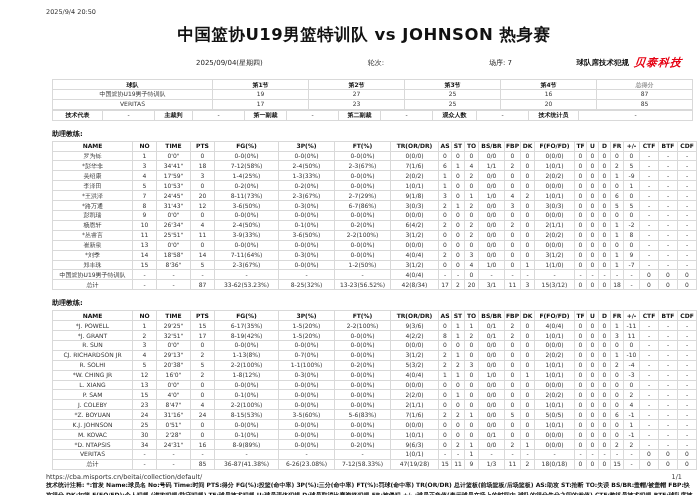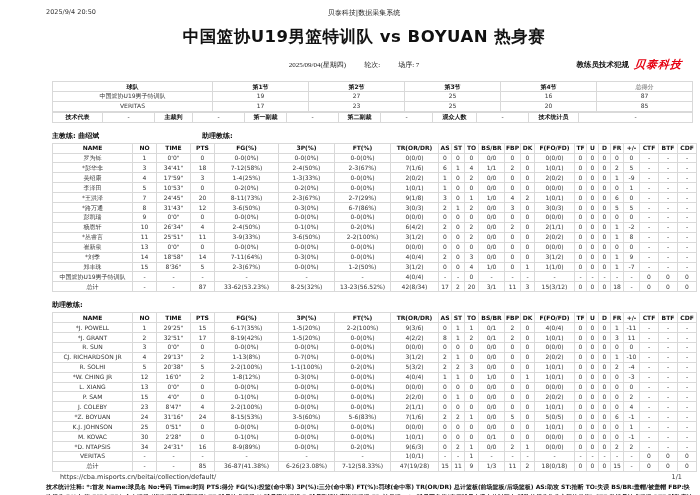--- a/index.html
+++ b/index.html
@@ -9,62 +9,61 @@
 
   .meta-row { display:flex; align-items:flex-start; font-size:6.5px; color:#333; }
   .meta-left { width:170px; }
   .meta-center { flex:1; text-align:center; font-size:7px; color:#222; }
   .meta-right { width:170px; }
 
   .title { text-align:center; font-size:16.5px; font-weight:bold; color:#111; margin-top:8px; letter-spacing:0.5px; }
 
   .sub-row { display:flex; align-items:center; margin-top:9px; font-size:7px; }
   .sub-left { width:150px; }
-  .sub-center { flex:1; display:flex; justify-content:center; gap:18px; color:#222;font-family:Liberation Serif, serif; }
+  .sub-center { flex:1; display:flex; justify-content:space-between; gap:18px; color:#222; }
   .sub-right { width:170px; text-align:right; display:flex; align-items:center; justify-content:flex-end; gap:5px; }
   .support-label { font-weight:bold; font-size:7.5px; color:#111; }
   .logo-text { color:#e60012; font-weight:bold; font-style:italic; font-size:11px; letter-spacing:1px; transform:skewX(-6deg); }
 
   table { border-collapse:collapse; table-layout:fixed; width:640px; margin-left:6px; }
   td, th { border:1px solid #d9d9d9; text-align:center; font-size:6px; font-weight:normal; color:#333; padding:0.5px 1px; overflow:hidden; white-space:nowrap; line-height:1.32; }
   th { font-weight:bold; color:#111; }
   .score-table { margin-top:9px; }
   .score-table th:last-child { color:#999; }
   .officials-table td:nth-child(odd) { font-weight:bold; color:#111; }
 
   .team-line { display:flex; margin:8px 0 2px 6px; font-size:7px; font-weight:bold; color:#111; }
   .team-line .tl-a { width:160px; }
   .team-line .tl-b { width:150px; }
 
   .legend { margin:10px 0 0 0; font-size:6px; font-weight:bold; color:#111; width:648px; line-height:1.75; word-break:break-all; }
 
-  .footer { position:absolute; left:46px; right:18px; bottom:14px; display:flex; justify-content:space-between; font-size:6.5px; color:#333;margin-left:14px; }
+  .footer { position:absolute; left:46px; right:18px; bottom:14px; display:flex; justify-content:space-between; font-size:6.5px; color:#333; }
 </style>
 </head>
 <body>
 
 <div class="page">
 
   <div class="meta-row">
     <div class="meta-left">2025/9/4 20:50</div>
-    <div class="meta-center">贝泰科技|数据采集系统</div>
     <div class="meta-right"></div>
   </div>
 
-  <div class="title">中国篮协U19男篮特训队 vs BOYUAN 热身赛</div>
+  <div class="title">中国篮协U19男篮特训队 vs JOHNSON 热身赛</div>
 
   <div class="sub-row">
     <div class="sub-left"></div>
     <div class="sub-center">
       <span>2025/09/04(星期四)</span>
       <span>轮次:</span>
       <span>场序: 7</span>
     </div>
     <div class="sub-right">
-      <span class="support-label">教练员技术犯规</span>
+      <span class="support-label">球队席技术犯规</span>
       <span class="logo-text">贝泰科技</span>
     </div>
   </div>
 
   <table class="score-table">
     <colgroup>
         <col style="width:160px">
         <col style="width:96px">
         <col style="width:96px">
         <col style="width:96px">
@@ -128,24 +127,20 @@
           <td>-</td>
           <td>观众人数</td>
           <td>-</td>
           <td>技术统计员</td>
           <td>-</td>
         </tr>
       </tbody>
   </table>
 
   <div class="team-line">
-    <span class="tl-b">
-      <span>主教练:</span>
-      <span>曲绍斌</span>
-    </span>
     <span class="tl-b">
       <span>助理教练:</span>
       <span></span>
     </span>
   </div>
 
   <table class="stat-table">
     <colgroup>
         <col style="width:80px">
         <col style="width:24px">

